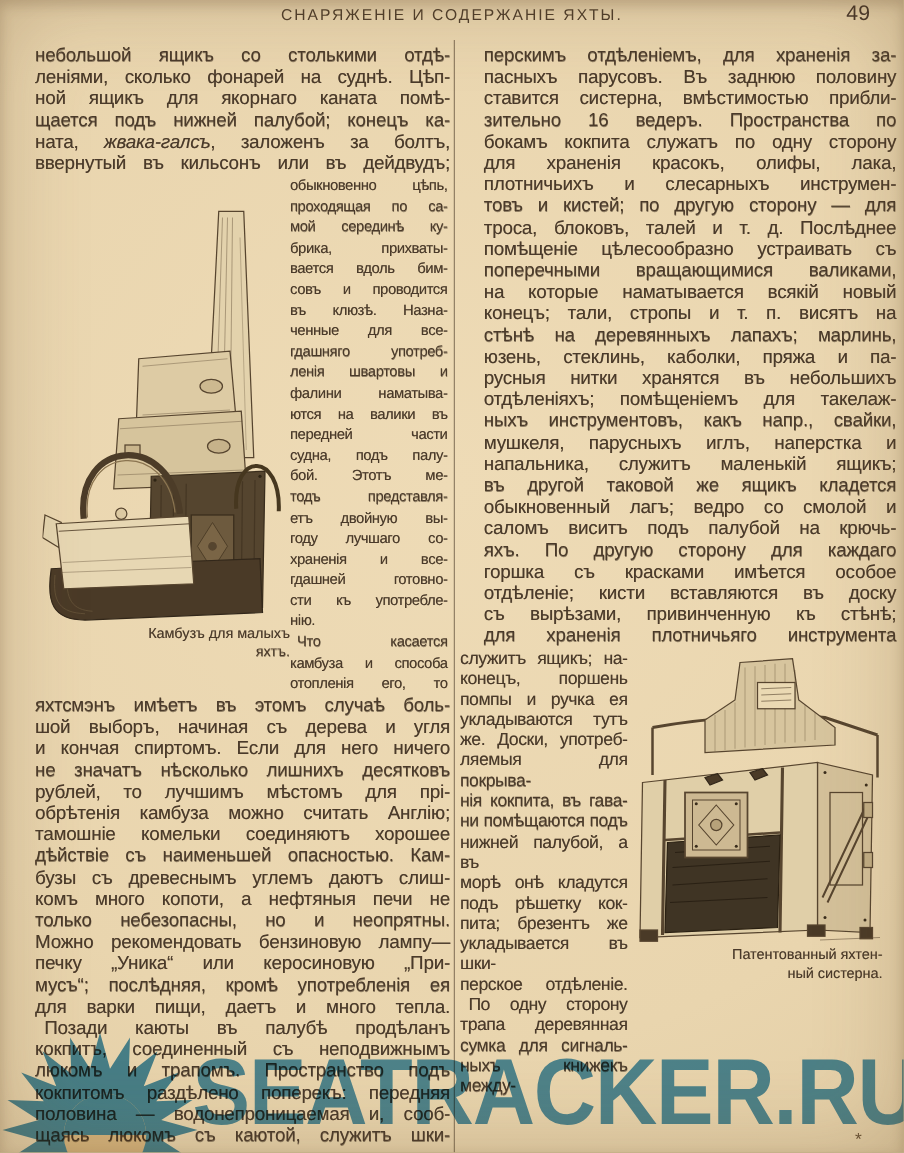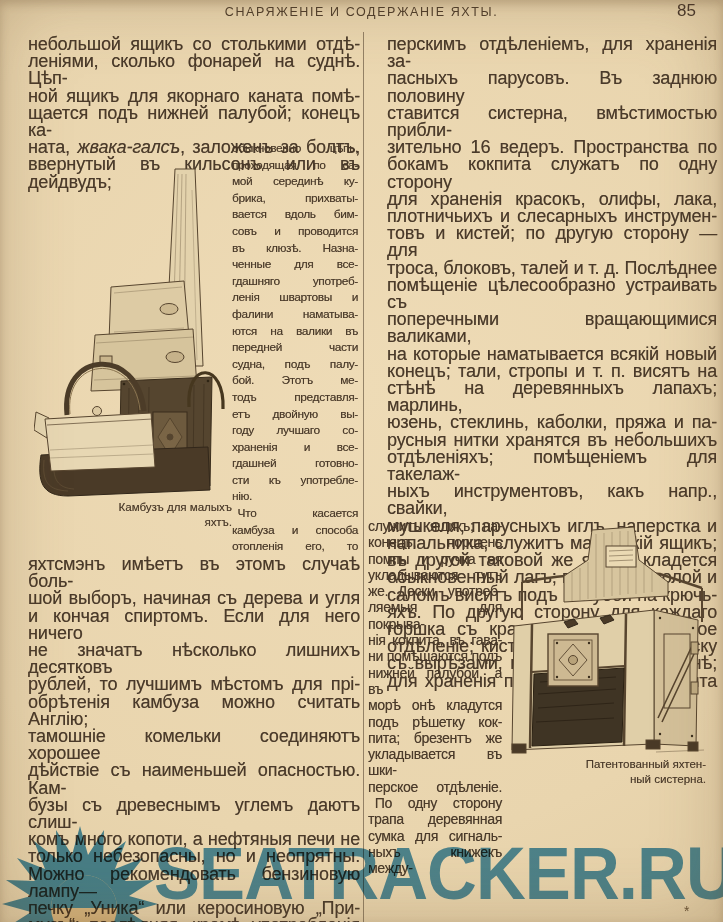--- a/index.html
+++ b/index.html
@@ -24,21 +24,21 @@
   .col-divider{
     position:absolute;left:363px;top:32px;width:1px;height:890px;
     background:rgba(74,58,40,.55);
   }
   .txt{
     position:absolute;white-space:pre-line;
     text-align:justify;text-align-last:justify;
     color:#4a3a2a;
     text-shadow:.2px .2px .35px rgba(70,54,38,.55);
   }
-  .wide{font-size:18px;line-height:17.2px;letter-spacing:-.15px;}
+  .wide{font-size:15px;line-height:17.2px;letter-spacing:-.15px;}
   .narrowL{font-size:11.8px;line-height:16.6px;letter-spacing:-.3px;}
   .narrowR{font-size:14px;line-height:16.3px;letter-spacing:-.3px;}
   .caption{
     position:absolute;white-space:pre-line;text-align:right;
     font-size:11.5px;line-height:15px;color:#4a3a2a;
     text-shadow:.2px .2px .35px rgba(70,54,38,.5);
   }
   .engraving{position:absolute;}
   .footnote-mark{position:absolute;left:684px;top:903px;font-size:14px;color:#6a5336;}
   .wm-text{
@@ -50,21 +50,21 @@
   }
   .wm-sun{position:absolute;left:0px;top:824px;width:160px;height:160px;mix-blend-mode:multiply;opacity:.85;}
   i{font-style:italic;}
 </style>
 </head>
 <body>
 
 <div class="page">
 
   <div class="hdr-title">СНАРЯЖЕНІЕ И СОДЕРЖАНІЕ ЯХТЫ.</div>
-  <div class="hdr-num">85</div>
+  <div class="hdr-num">49</div>
   <div class="col-divider"></div>
 
   <div class="txt wide" style="left:28px;top:36px;width:332px;"><span>небольшой ящикъ со столькими отдѣ-
 леніями, сколько фонарей на суднѣ. Цѣп-
 ной ящикъ для якорнаго каната помѣ-
 щается подъ нижней палубой; конецъ ка-
 ната, </span><i>жвака-галсъ</i><span>, заложенъ за болтъ,
 ввернутый въ кильсонъ или въ дейдвудъ;</span></div>
 
   <div class="engraving" style="left:34px;top:160px;">

